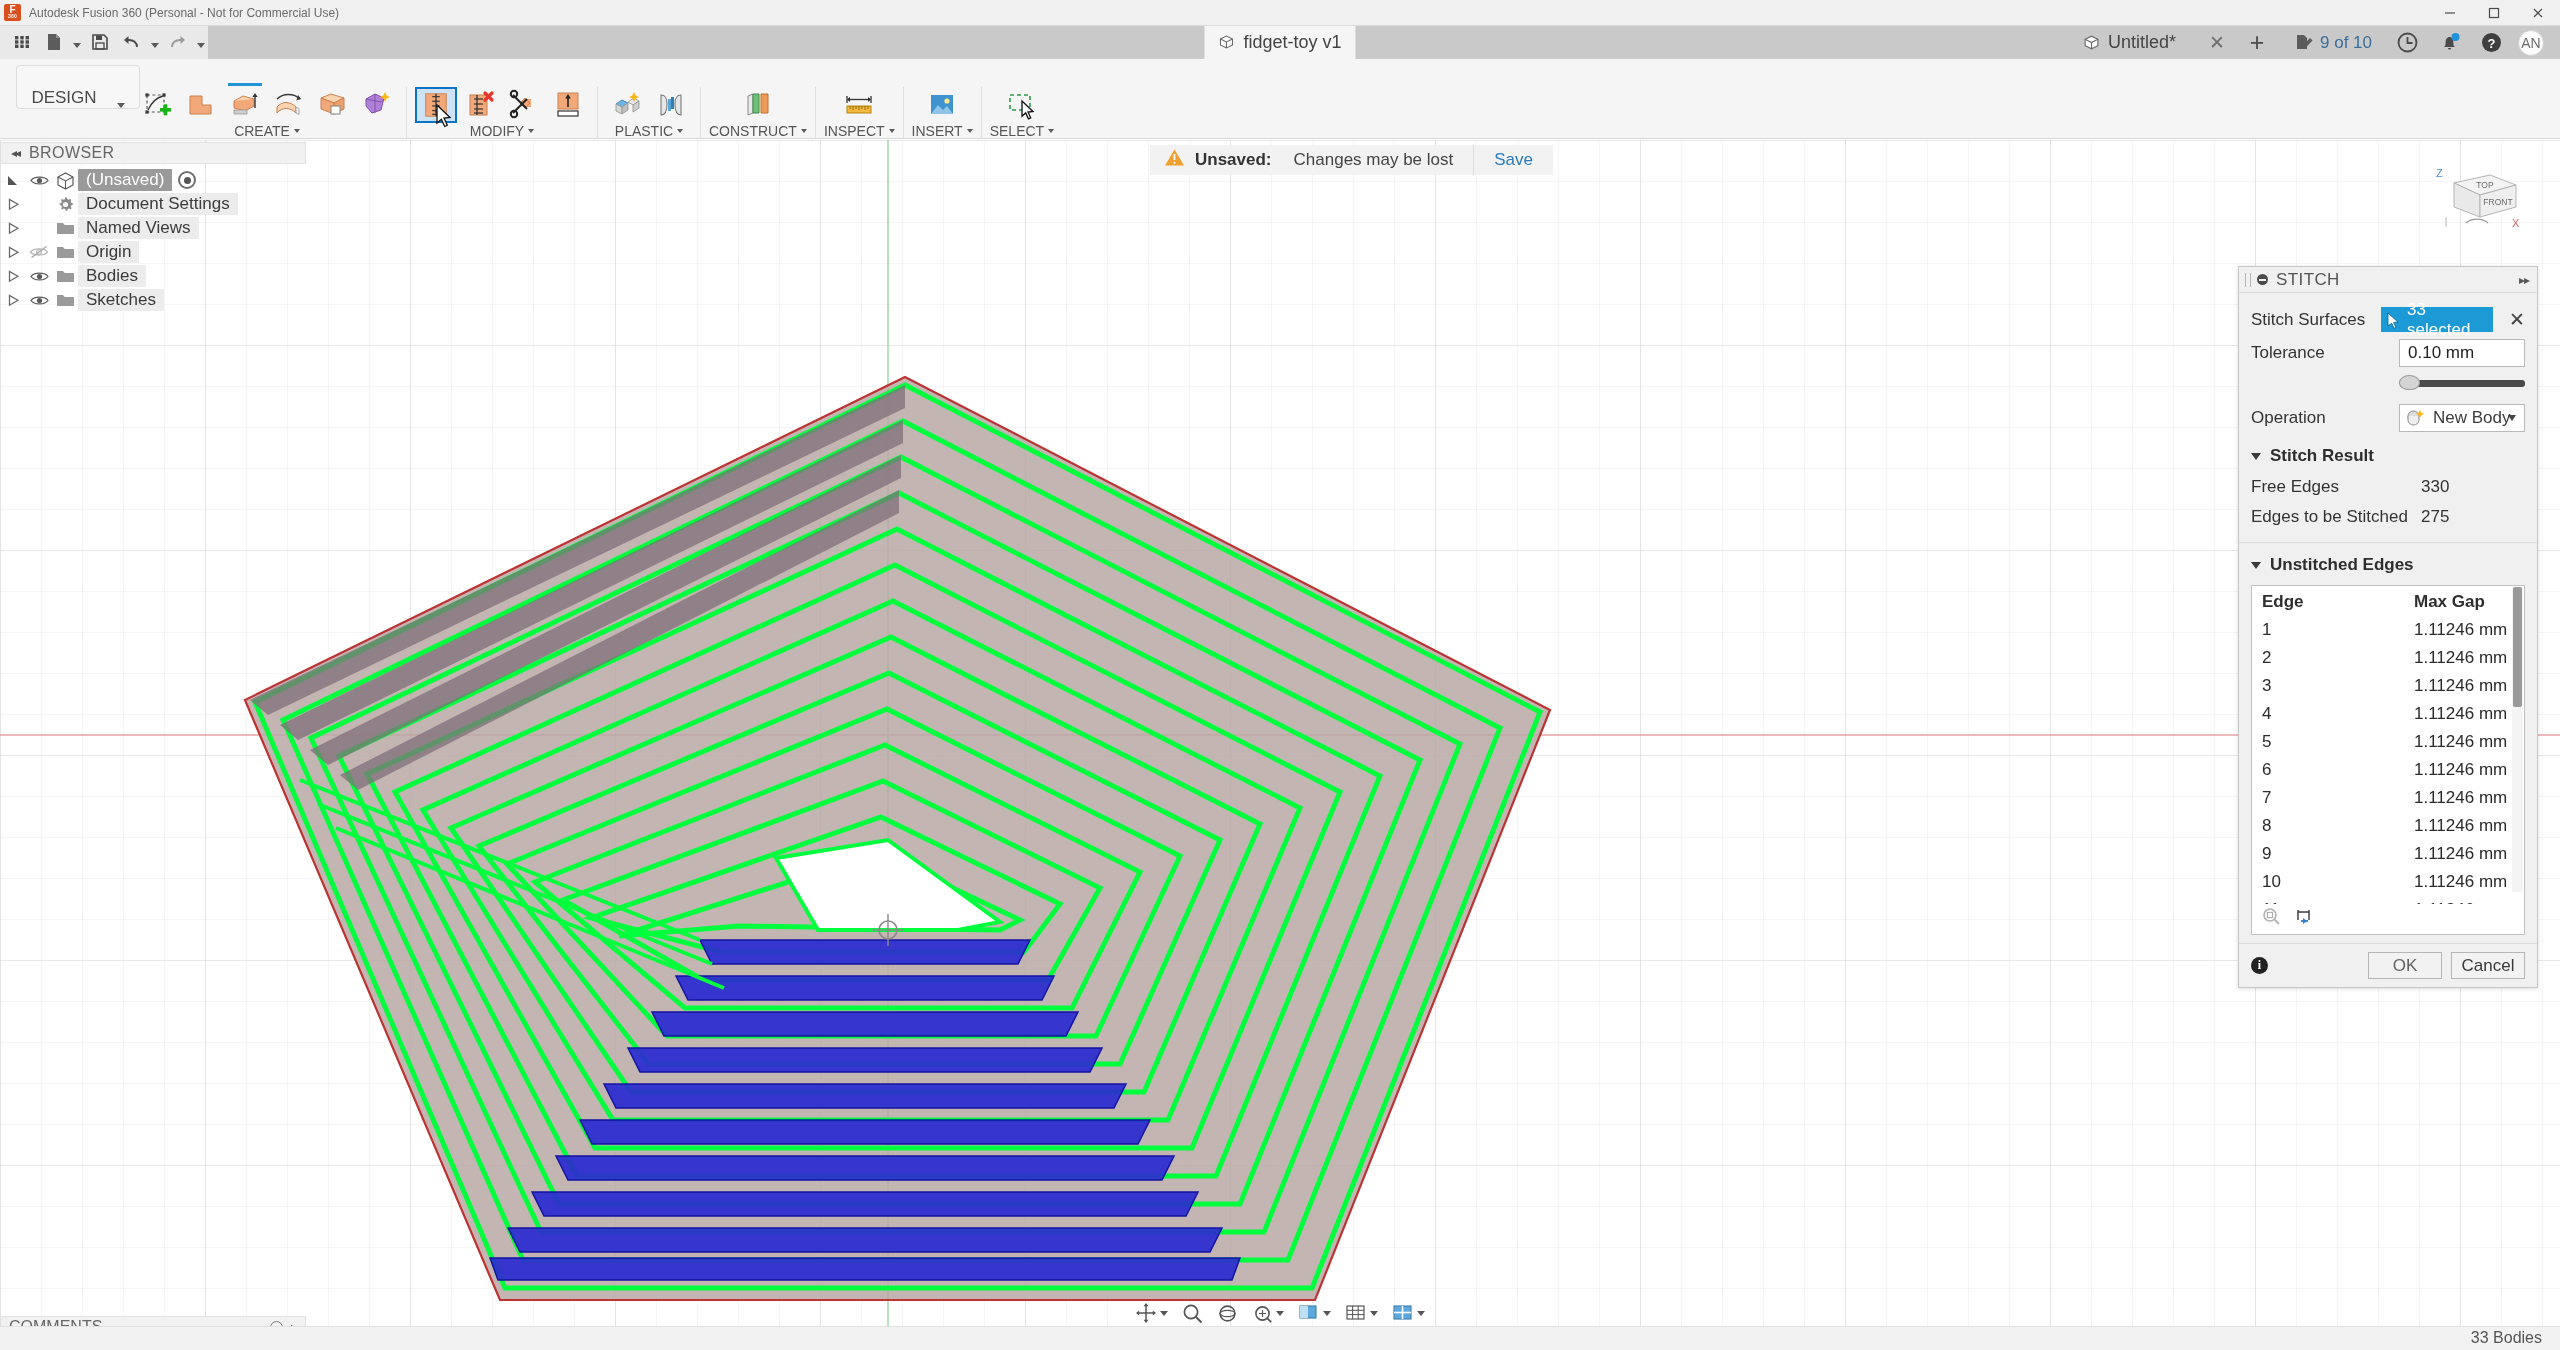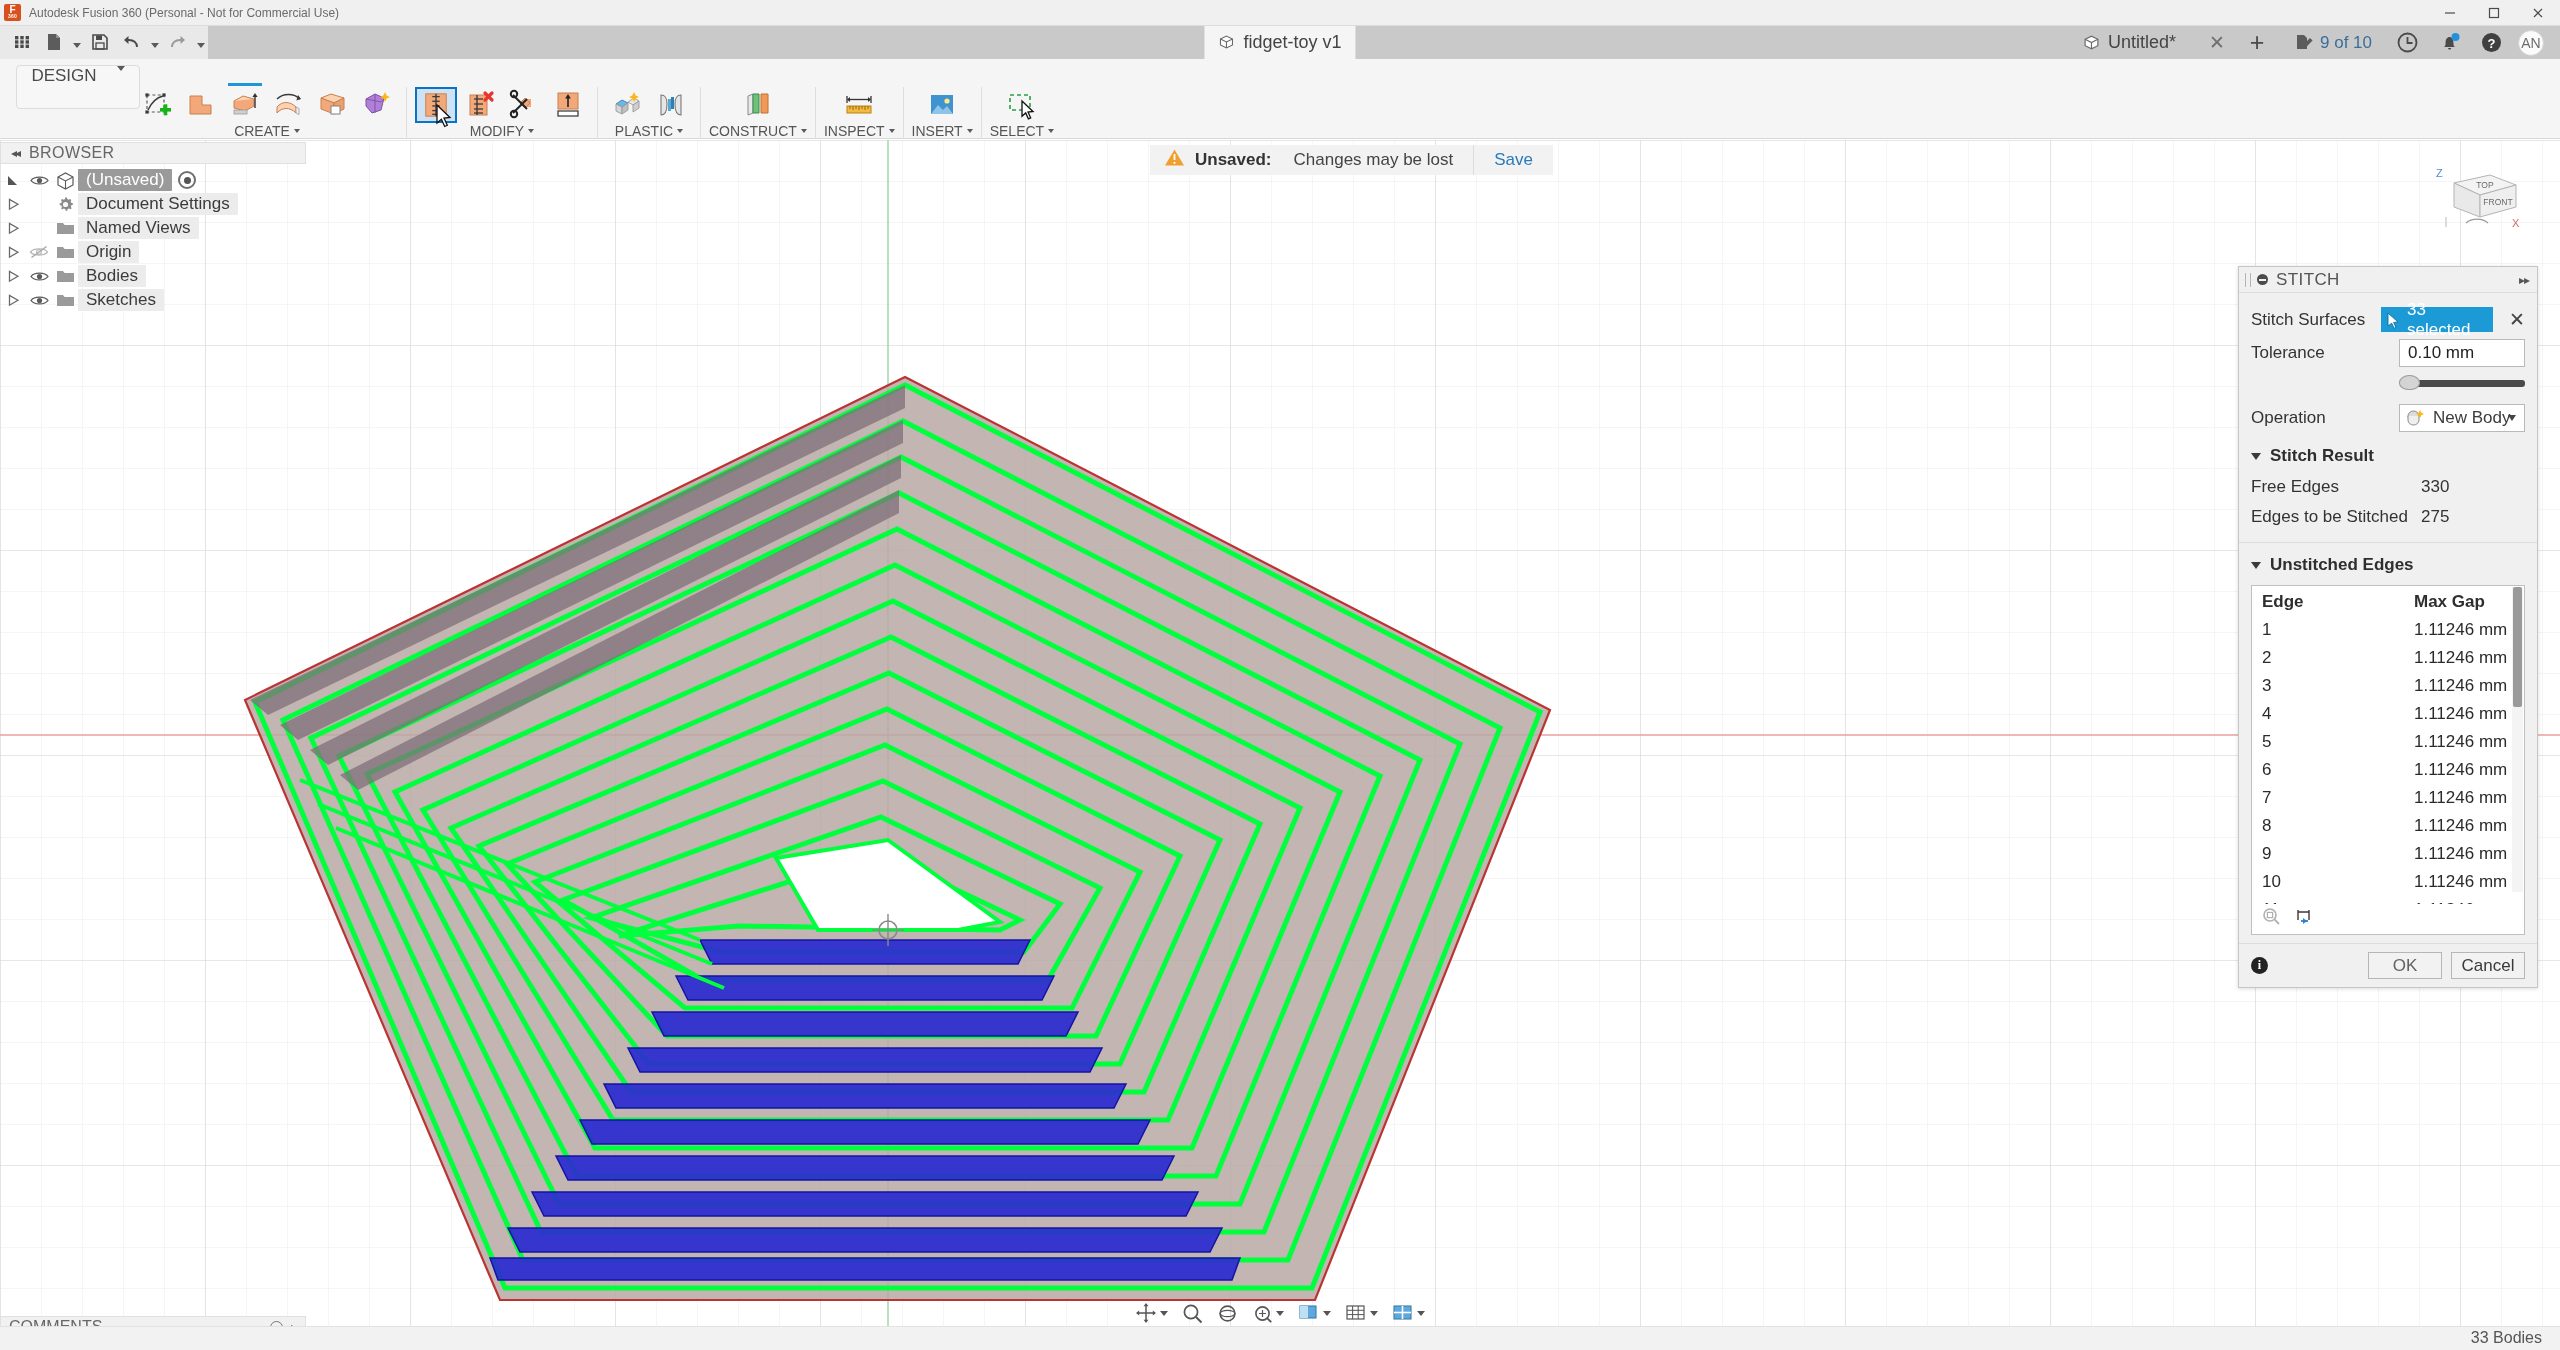--- a/index.html
+++ b/index.html
@@ -63,21 +63,21 @@
   .avatar { width:26px;height:26px;border-radius:50%;background:#fbfbfb;border:1px solid #d2d2d2;
     font-size:14px;color:#6d6d6d;display:flex;align-items:center;justify-content:center;
     margin:0 16px 0 6px;}
 
   
   .ribbon { height:80px; background:#f5f5f5; border-bottom:1px solid #d8d8d8;
     display:flex; align-items:flex-start; position:relative;}
   .design-box {
     width:124px; height:44px; margin:6px 10px 0 16px; border:1px solid #dcdcdc;
     border-radius:4px; background:#f7f7f7;
-    display:flex;align-items:flex-start;justify-content:center;gap:20px;
+    display:flex;align-items:flex-end;justify-content:center;gap:20px;
     font-size:17px;color:#4a4a4a;
   }
   .design-box i.c { width:0;height:0;border-left:4.5px solid transparent;
     border-right:4.5px solid transparent;border-top:5px solid #5a5a5a;}
   .tabs-row { position:absolute; top:0; left:145px; display:flex; height:28px; }
   .rtab { padding:0 22px; height:28px; display:flex; align-items:center;
     font-size:17px; color:#4d4d4d; letter-spacing:.2px;}
   .rtab.active { color:#2196d6; position:relative; }
   .rtab.active:after { content:''; position:absolute; left:14px; right:14px; bottom:0;
     height:3px; background:#2196d6;}

